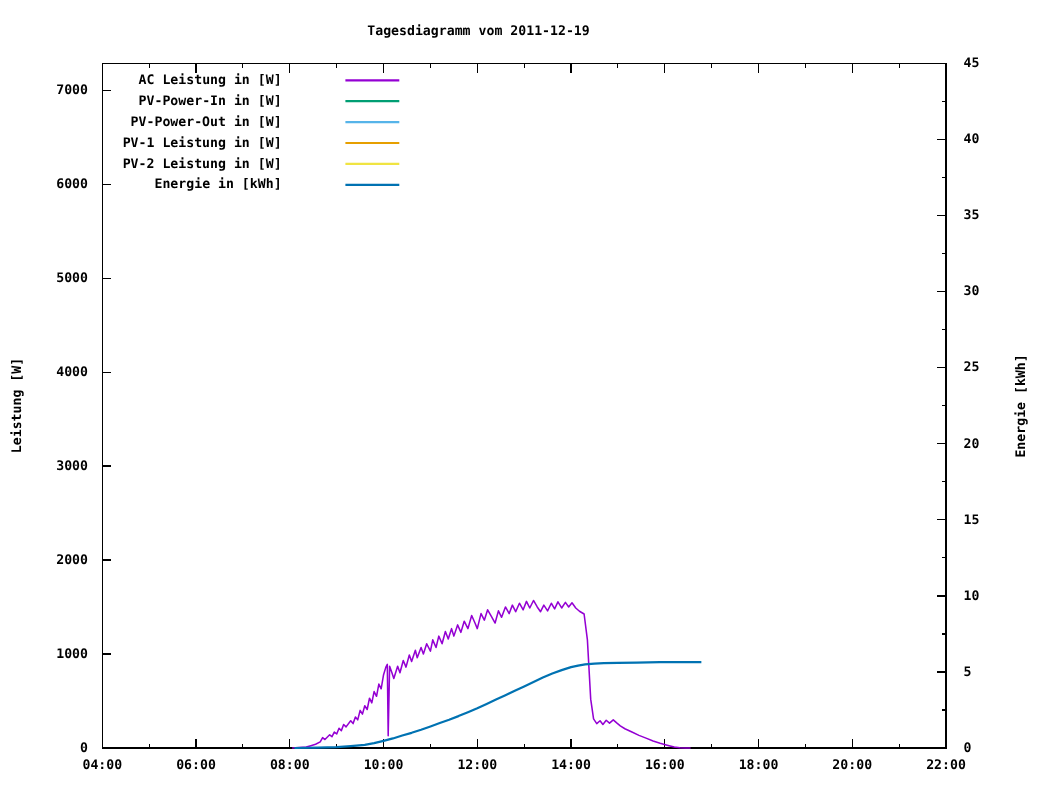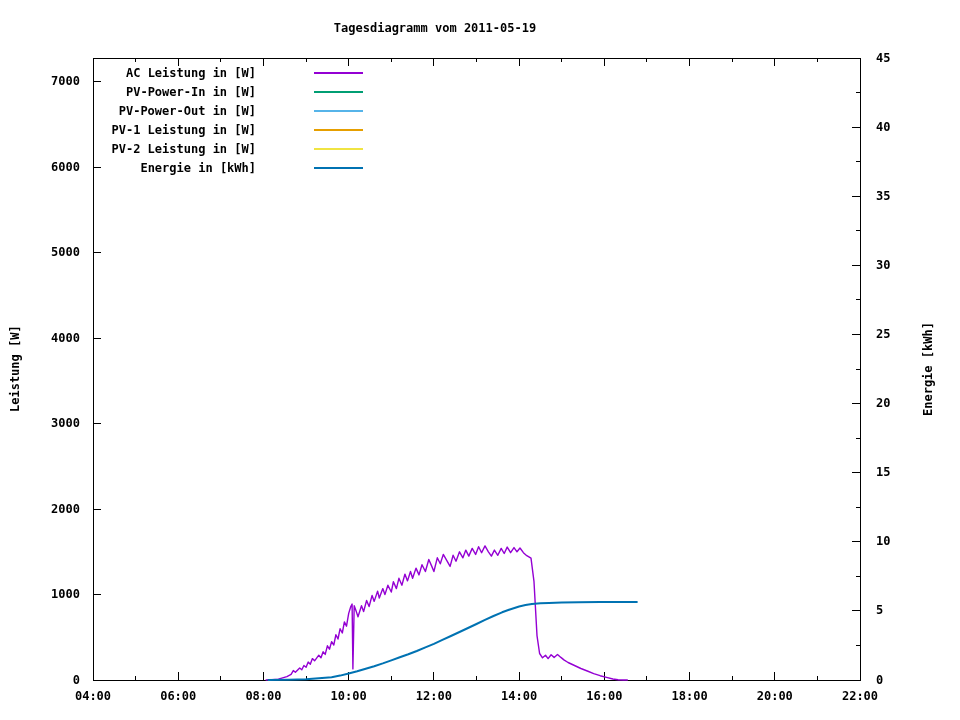--- a/index.html
+++ b/index.html
@@ -41,21 +41,21 @@
     font-family: "DejaVu Sans Mono", monospace;
     font-weight: bold;
     font-size: 12px;
     fill: #000000;
   }
 </style>
 </head>
 <body>
 
 <div id="canvas">
-  <div id="chart-title">Tagesdiagramm vom 2011-05-19</div>
+  <div id="chart-title">Tagesdiagramm vom 2011-12-19</div>
   <div id="y1-axis-label" class="v-axis-label">Leistung [W]</div>
   <div id="y2-axis-label" class="v-axis-label">Energie [kWh]</div>
   <svg id="plot" width="960" height="720" viewBox="0 0 960 720">
       <rect x="93" y="58" width="767" height="622" fill="none" stroke="#000" stroke-width="1" shape-rendering="crispEdges"></rect>
       <line x1="93" y1="680" x2="93" y2="672" stroke="#000" stroke-width="1" shape-rendering="crispEdges"></line>
       <line x1="93" y1="58" x2="93" y2="66" stroke="#000" stroke-width="1" shape-rendering="crispEdges"></line>
       <text x="93" y="696" text-anchor="middle" dominant-baseline="middle">04:00</text>
       <line x1="178.22222222222223" y1="680" x2="178.22222222222223" y2="672" stroke="#000" stroke-width="1" shape-rendering="crispEdges"></line>
       <line x1="178.22222222222223" y1="58" x2="178.22222222222223" y2="66" stroke="#000" stroke-width="1" shape-rendering="crispEdges"></line>
       <text x="178.22222222222223" y="696" text-anchor="middle" dominant-baseline="middle">06:00</text>

